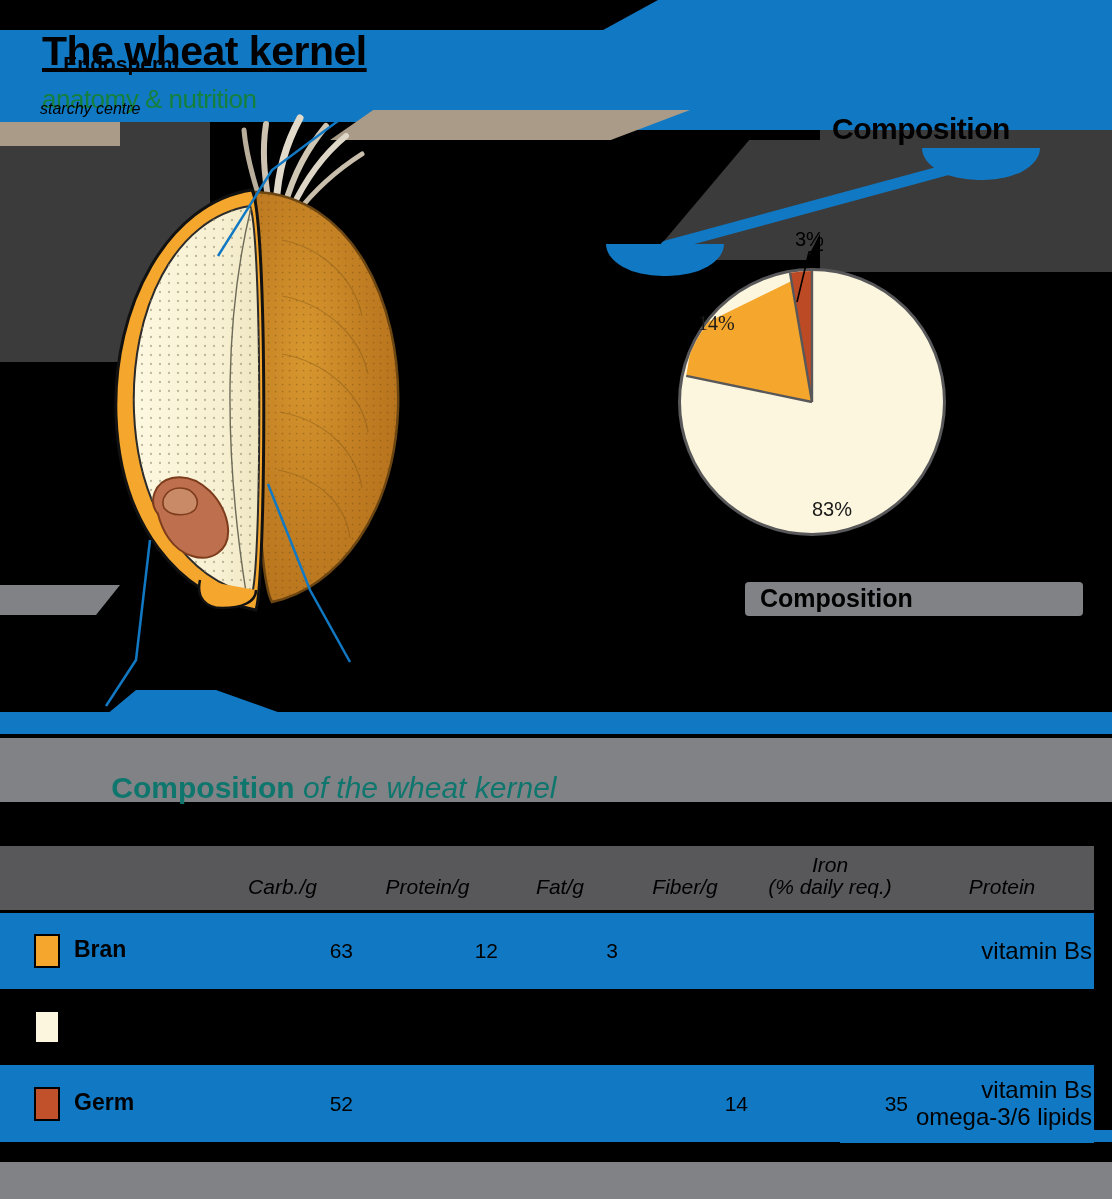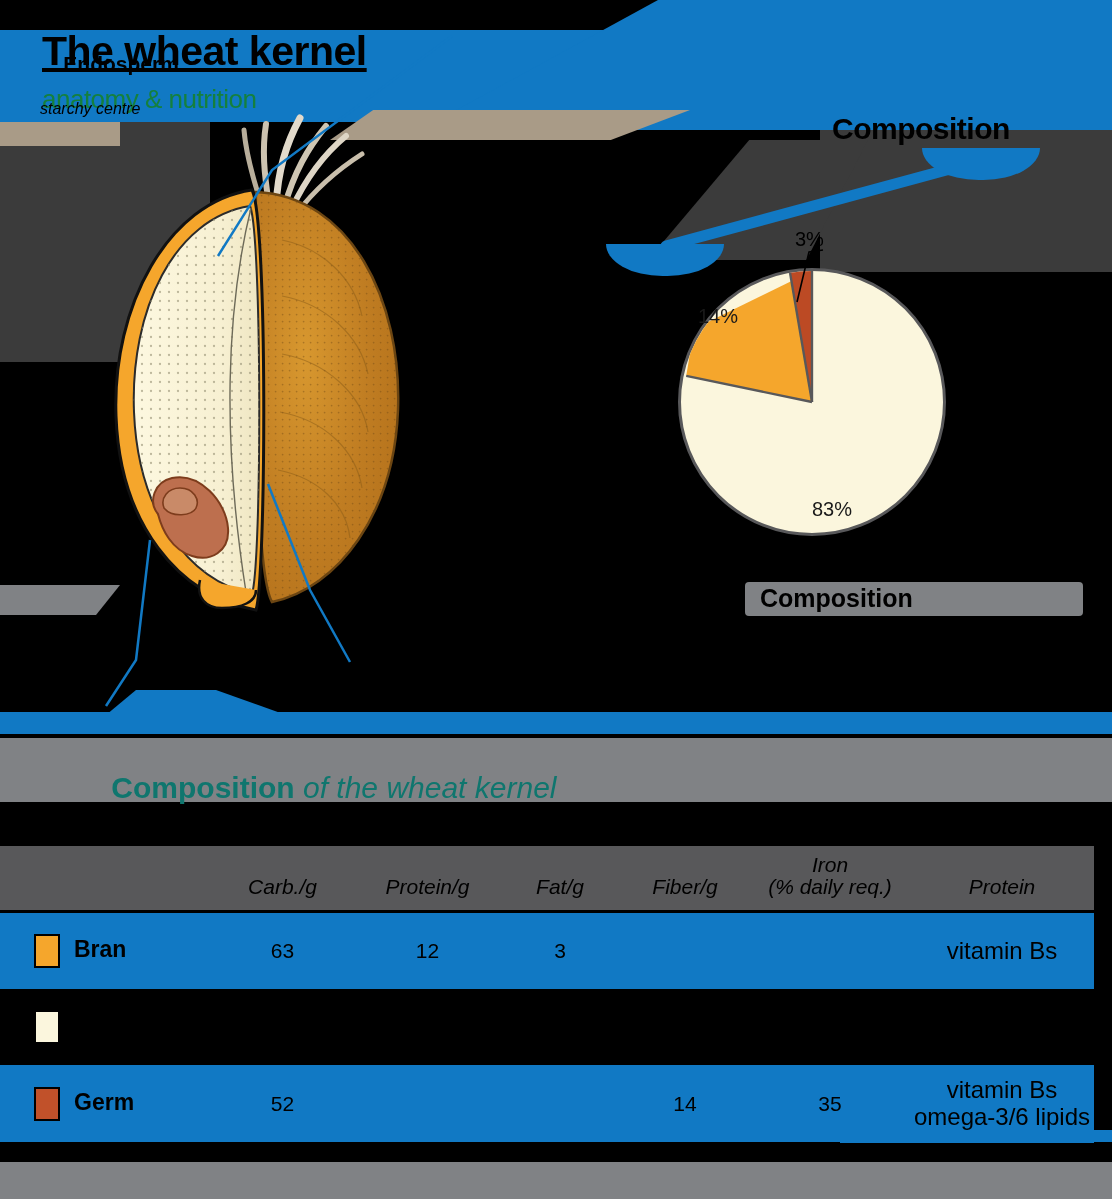--- a/index.html
+++ b/index.html
@@ -127,21 +127,21 @@
   #slice-germ {
     background: #bc4a24;
     clip-path: polygon(50% 50%, 41.5% 0%, 50% 0%);
   }
   .pie-pct {
     position: absolute;
     color: #1a1a1a;
     font-size: 20px;
     font-weight: normal;
   }
-  #pct-bran { left: 98px; top: 165px; }
+  #pct-bran { left: 98px; top: 172px; font-family: Liberation Serif, serif; }
   #pct-endo { left: 212px; top: 358px; }
   #pct-germ { left: 195px; top: 88px; color:#000; }
 
   
   #germ-tick { left: 195px; top: 104px; }
 
   
   #scale-beam {
     left: 60px; top: 6px; width: 346px; height: 110px;
   }
@@ -218,21 +218,21 @@
     font-size: 21px;
     padding: 8px 2px 12px 2px;
     vertical-align: bottom;
     border: none;
     line-height: 1.05;
   }
   thead tr { border-bottom: 3px solid #000; }
   tbody td {
     font-size: 21px;
     color: #000000;
-    text-align: center;
+    text-align: right;
     padding: 12px 2px;
     height: 52px;
     vertical-align: middle;
   }
   tbody tr.row-blue td  { background: #1179c4; }
   tbody tr.row-black td { background: #000000; }
 
   td.c-name {
     text-align: left;
     padding-left: 34px;

